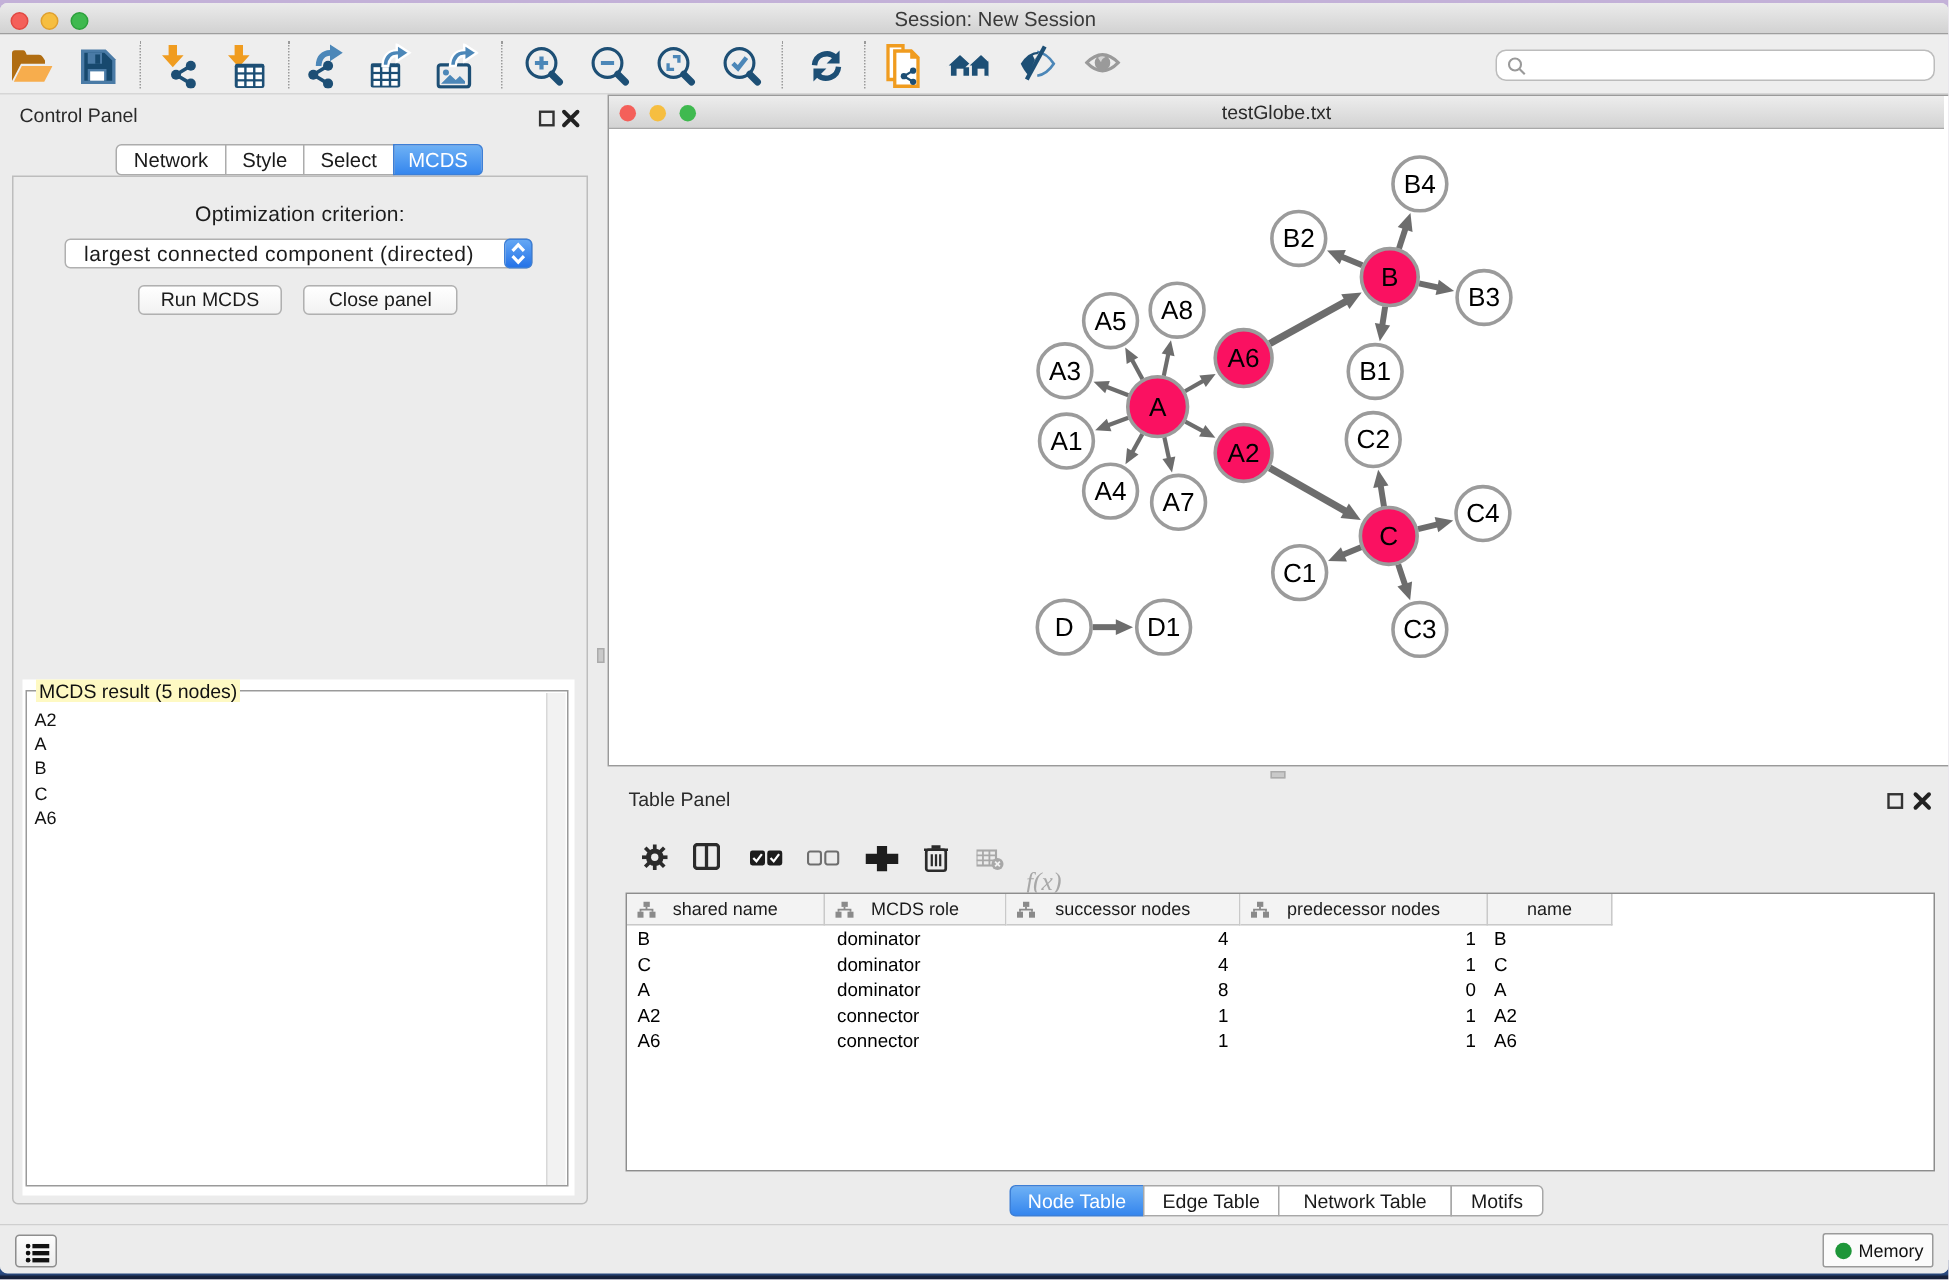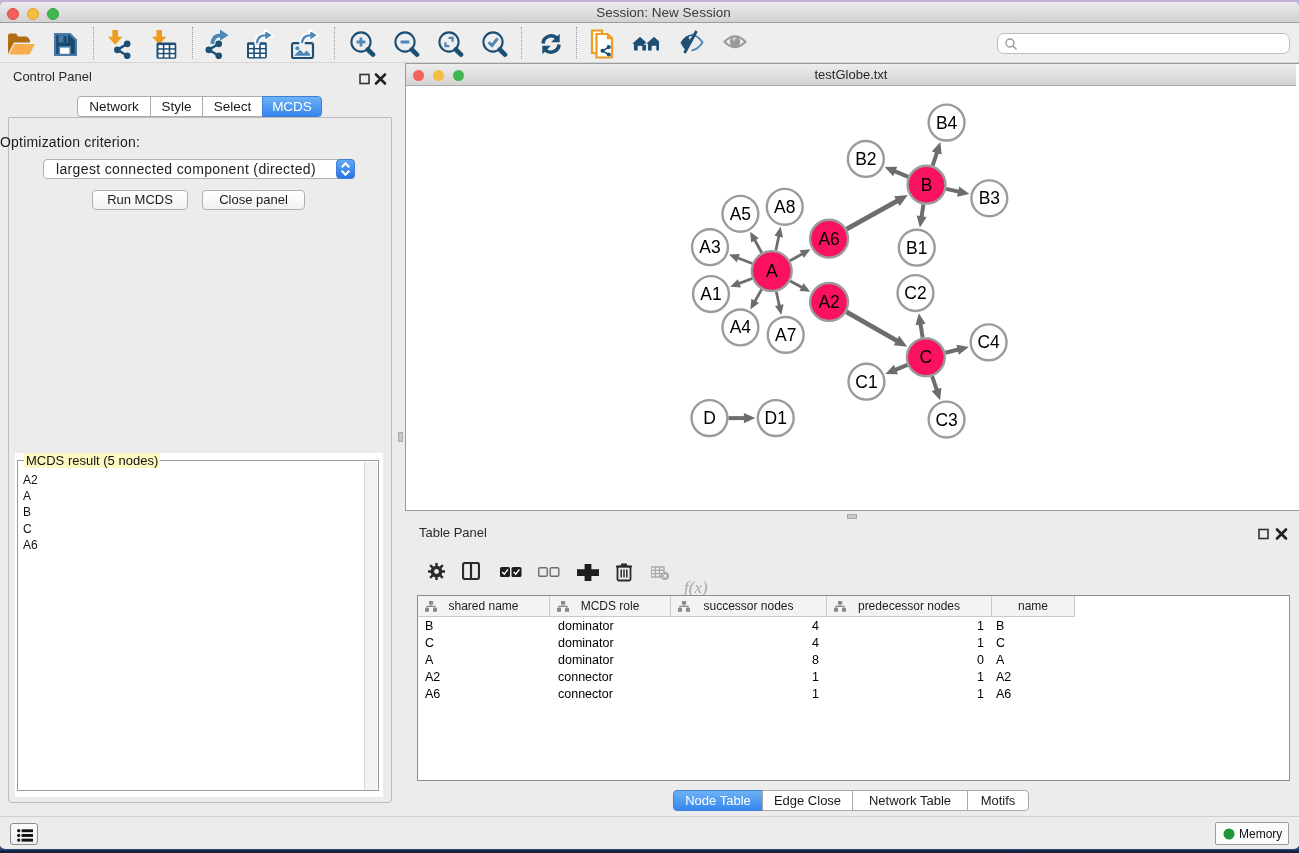--- a/index.html
+++ b/index.html
@@ -14,21 +14,21 @@
 
 #toolbar{position:absolute;left:0;top:21px;width:1299px;height:40px;background:#eeeeee;border-bottom:1px solid #d6d6d6;}
 .tsep{position:absolute;top:4px;height:32px;width:0;border-left:1px dotted #9a9a9a;}
 .ticon{position:absolute;top:5px;}
 #search{position:absolute;left:997px;top:10px;width:293px;height:21px;background:#fff;border:1px solid #bcbcbc;border-radius:7px;}
 
 #cp-title{position:absolute;left:13px;top:67px;font-size:13px;color:#2a2a2a;}
 .tab{position:absolute;top:94px;height:21px;background:#fff;border:1px solid #acacac;font-size:13.5px;color:#1a1a1a;text-align:center;line-height:20px;}
 .tab.tabsel,.tabb.tabsel{background:linear-gradient(#6eb1f5,#3586ee);color:#fff;border-color:#3d7fd6;}
 #cp-box{position:absolute;left:8px;top:115px;width:384px;height:686px;border:1px solid #bdbdbd;border-radius:0 0 4px 4px;background:#ececec;}
-#opt-label{position:absolute;left:0;top:132px;width:400px;text-align:left;font-size:14px;letter-spacing:0.2px;color:#1c1c1c;}
+#opt-label{position:absolute;left:0;top:132px;width:400px;text-align:center;font-size:14px;letter-spacing:0.2px;color:#1c1c1c;}
 #dropdown{position:absolute;left:43px;top:157px;width:312px;height:20px;background:#fff;border:1px solid #b0b0b0;border-radius:4px;}
 #dd-text{position:absolute;left:12px;top:1px;font-size:14px;letter-spacing:0.35px;color:#1c1c1c;}
 #dd-btn{position:absolute;right:-1px;top:-1px;width:19px;height:20px;background:linear-gradient(#64a7f4,#2573e8);border-radius:4px;border:1px solid #3d7fd6;}
 .btn{position:absolute;height:20px;background:linear-gradient(#ffffff,#f2f2f2);border:1px solid #b0b0b0;border-radius:4px;font-size:13px;color:#1c1c1c;text-align:center;line-height:18px;}
 #resultpanel{position:absolute;left:15px;top:451px;width:368px;height:344px;background:#fff;}
 #fieldset{position:absolute;left:2px;top:7px;width:362px;height:331px;border:1px solid #9a9a9a;}
 #legend{position:absolute;left:6px;top:-8px;background:#fef9c3;font-size:13px;line-height:15px;color:#111;padding:0 2px;}
 .li{position:absolute;left:5px;font-size:12px;color:#111;}
 #scrolltrack{position:absolute;right:1px;top:1px;width:13px;height:328px;background:#f2f2f2;border-left:1px solid #d8d8d8;}
 
@@ -455,21 +455,21 @@
 <div class="td" style="left:253px;top:73px;width:148px;text-align:right">1</div>
 <div class="td" style="left:409px;top:73px;width:157px;text-align:right">1</div>
 <div class="td" style="left:578px;top:73px">A2</div>
 <div class="td" style="left:7px;top:90px">A6</div>
 <div class="td" style="left:140px;top:90px">connector</div>
 <div class="td" style="left:253px;top:90px;width:148px;text-align:right">1</div>
 <div class="td" style="left:409px;top:90px;width:157px;text-align:right">1</div>
 <div class="td" style="left:578px;top:90px">A6</div>
 </div>
 <div class="tabb tabsel" style="left:673px;width:90px;border-radius:4px 0 0 4px;">Node Table</div>
-<div class="tabb" style="left:762px;width:91px;">Edge Close</div>
+<div class="tabb" style="left:762px;width:91px;">Edge Table</div>
 <div class="tabb" style="left:852px;width:116px;">Network Table</div>
 <div class="tabb" style="left:967px;width:62px;border-radius:0 4px 4px 0;">Motifs</div>
 <div id="statusline"></div>
 <div id="statusbar">
 <div id="listbtn">
           <svg class="abs" style="left:6px;top:4.5px" width="16" height="13" viewBox="0 0 16 13">
             <circle cx="1.7" cy="1.7" r="1.6" fill="#111"></circle>
             <rect x="4.6" y="0.3" width="11.4" height="2.9" fill="#111"></rect>
             <circle cx="1.7" cy="6.4" r="1.6" fill="#111"></circle>
             <rect x="4.6" y="5" width="11.4" height="2.9" fill="#111"></rect>

